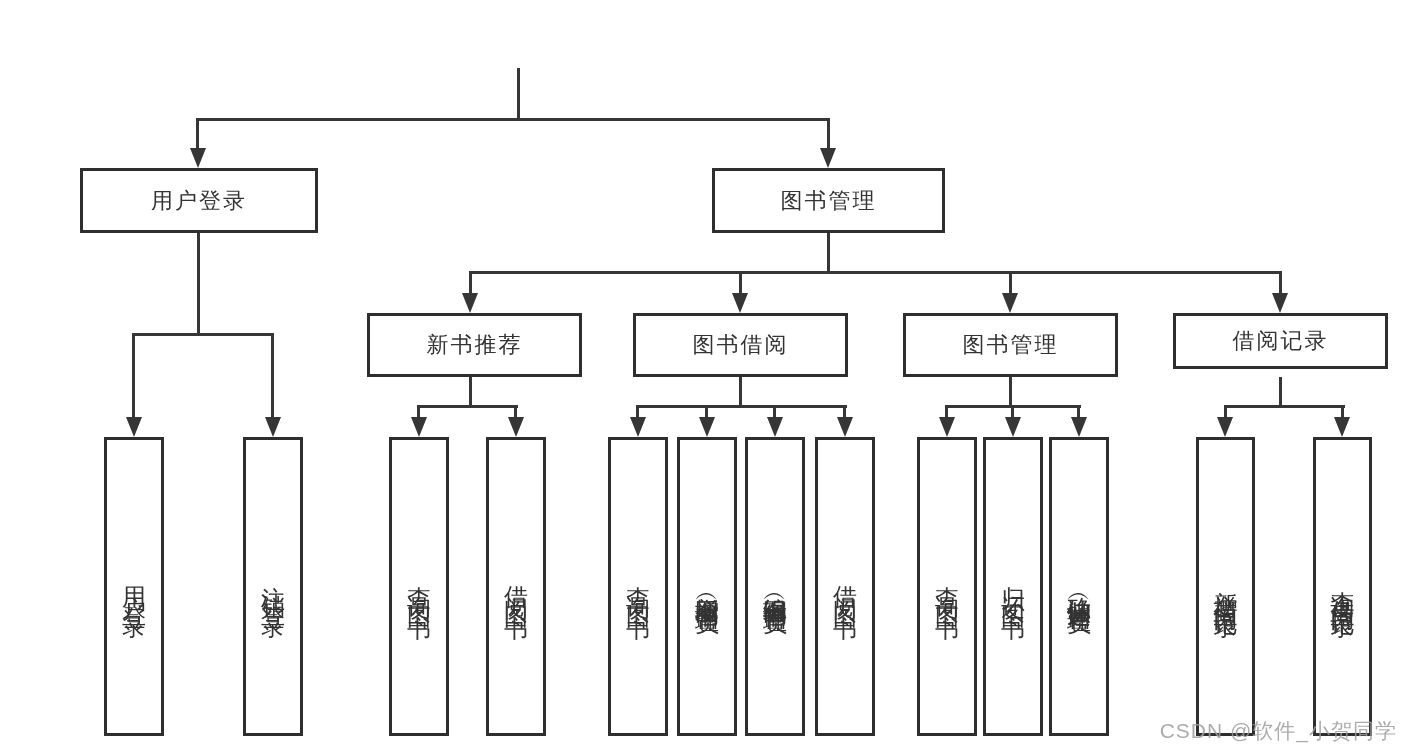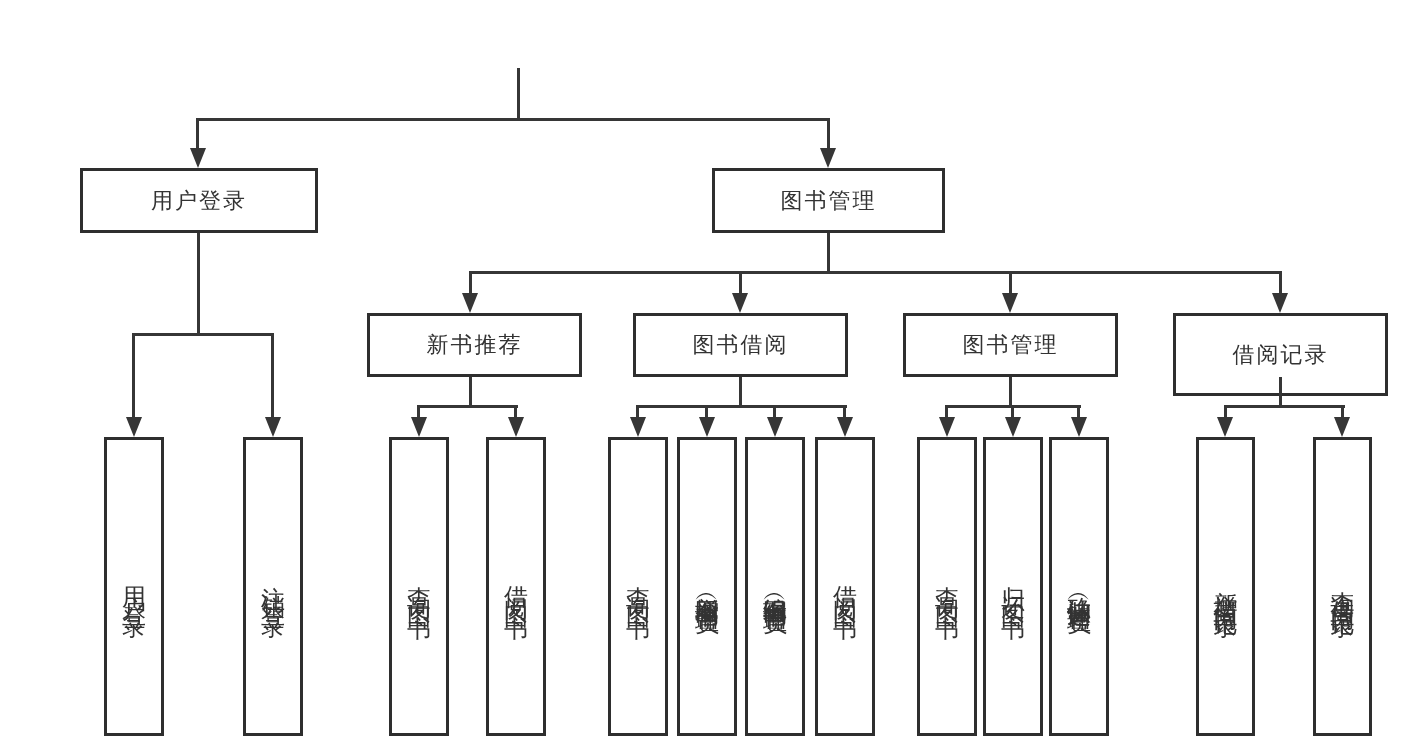--- a/index.html
+++ b/index.html
@@ -90,21 +90,21 @@
 
   <div class="box" style="left:367px;top:313px;width:215px;height:64px">
     <span class="lbl">新书推荐</span>
   </div>
   <div class="box" style="left:633px;top:313px;width:215px;height:64px">
     <span class="lbl">图书借阅</span>
   </div>
   <div class="box" style="left:903px;top:313px;width:215px;height:64px">
     <span class="lbl">图书管理</span>
   </div>
-  <div class="box" style="left:1173px;top:313px;width:215px;height:83px">
+  <div class="box" style="left:1173px;top:313px;width:215px;height:56px">
     <span class="lbl">借阅记录</span>
   </div>
 
   <div class="vline" style="left:469px;top:377px;height:30px"></div>
   <div class="hline" style="left:417px;top:405px;width:101px"></div>
   <div class="vline" style="left:417px;top:405px;height:14px"></div>
   <div class="vline" style="left:514px;top:405px;height:14px"></div>
   <div class="arrow" style="left:411px;top:417px"></div>
   <div class="arrow" style="left:508px;top:417px"></div>
 
@@ -172,14 +172,15 @@
     <span class="lbl ls9">确认归还（管理员）</span>
   </div>
 
   <div class="box vbox" style="left:1196px;top:437px;width:59px;height:299px">
     <span class="lbl ls6">新增借阅记录</span>
   </div>
   <div class="box vbox" style="left:1313px;top:437px;width:59px;height:299px">
     <span class="lbl ls6">查询借阅记录</span>
   </div>
 
+  <div class="watermark">CSDN @软件_小贺同学</div>
 
 </div>
 
 </body></html>

